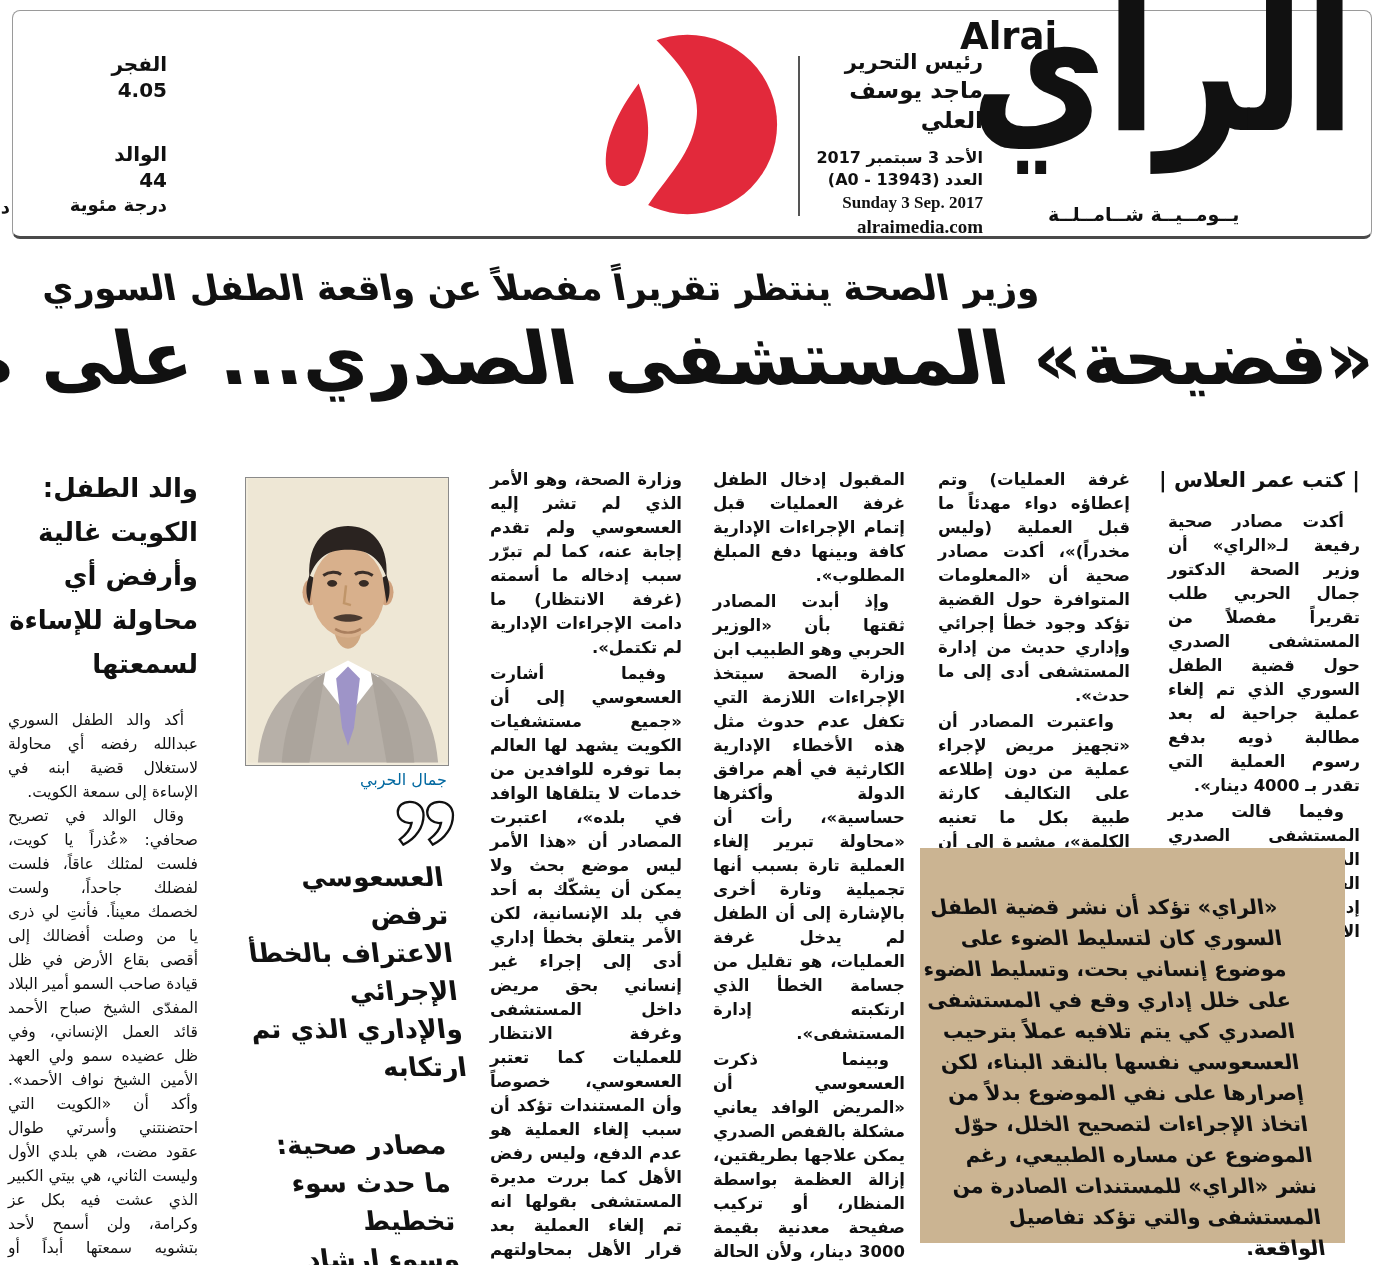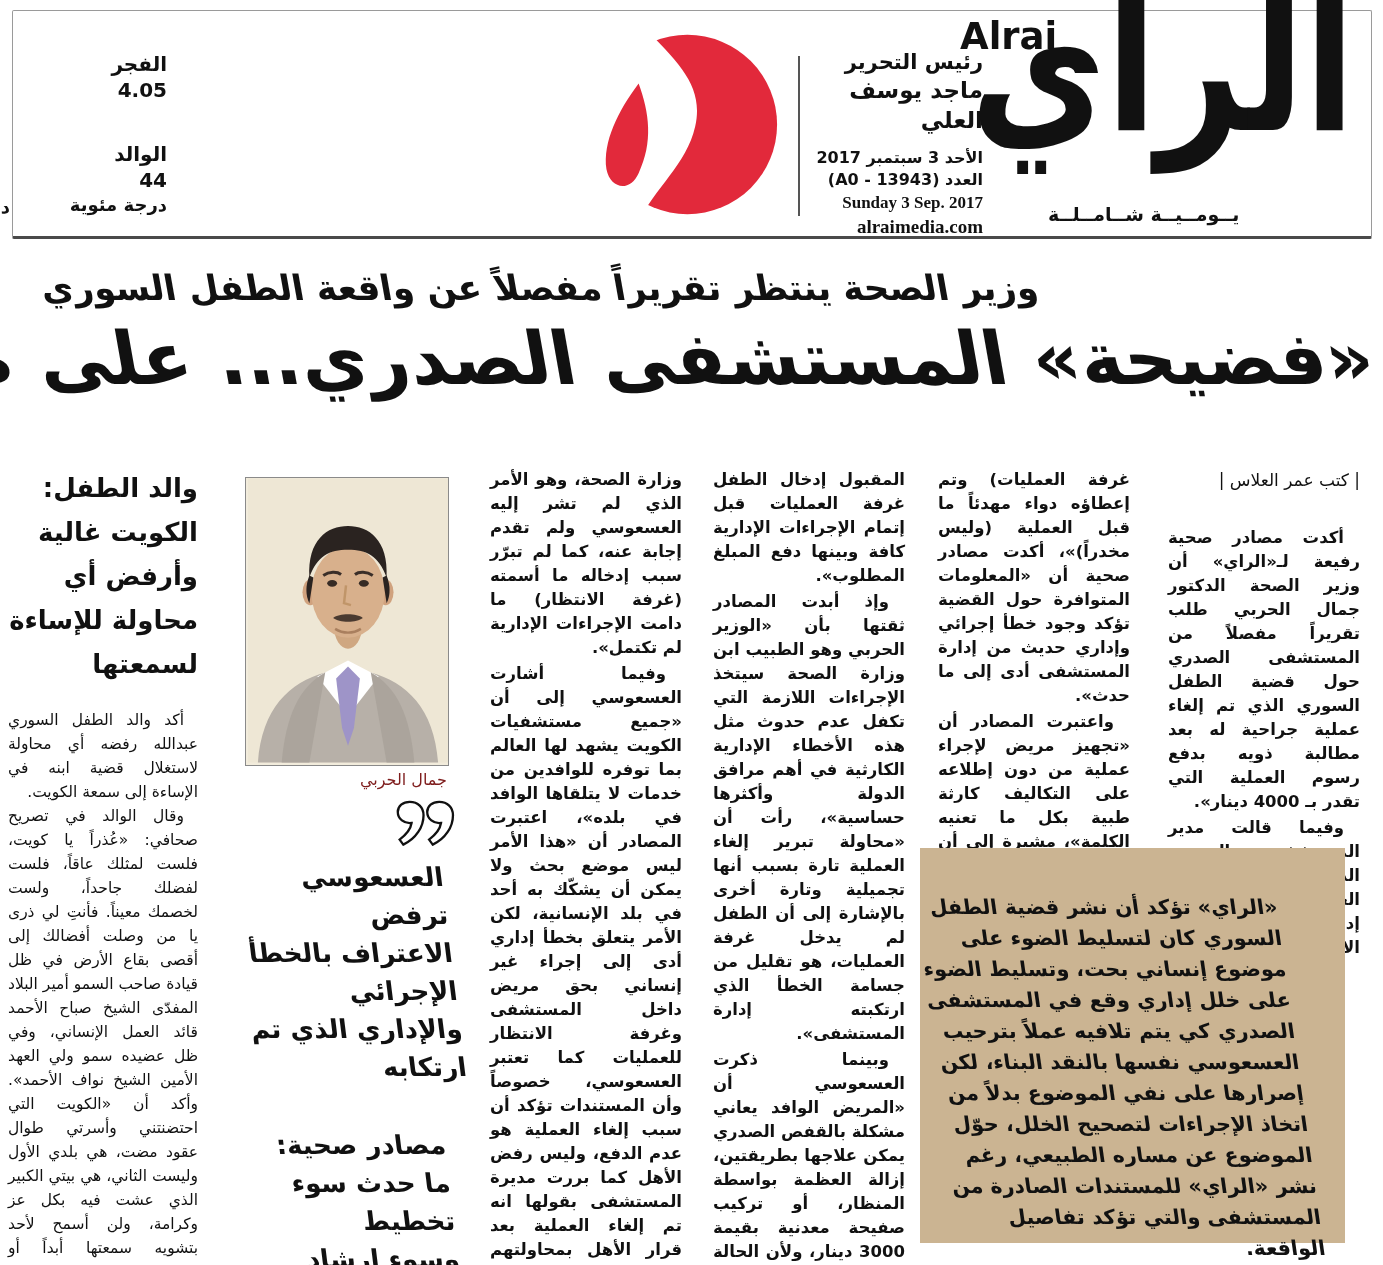--- a/index.html
+++ b/index.html
@@ -1,21 +1,21 @@
 <!DOCTYPE html>
 <html lang="ar" dir="rtl"><head>
 <meta charset="utf-8">
 <style>
   html,body{margin:0;padding:0;background:#ffffff;}
   body{width:1383px;height:1265px;position:relative;overflow:hidden;
        font-family:"DejaVu Sans",sans-serif;color:#111;}
   .abs{position:absolute;}
   
   .header-box{left:12px;top:10px;width:1358px;height:225px;
-      border:1.5px solid #9a9a9a;border-bottom:3px solid #4a4a4a;border-radius:2px;}
+      border:1.5px solid #9a9a9a;border-bottom:3px solid #4a4a4a;border-radius:8px;}
   .weather{position:absolute;right:auto;left:14px;top:40px;width:150px;text-align:right;direction:rtl;}
   .weather .grp{margin-bottom:38px;padding-right:10px;}
   .weather .lbl{font-weight:bold;font-size:20px;line-height:26px;}
   .weather .val{font-weight:bold;font-size:20px;line-height:26px;}
   .weather .unit{font-weight:bold;font-size:18px;line-height:24px;}
   .clipped-frag{left:0;top:196px;font-weight:bold;font-size:18px;width:10px;overflow:hidden;}
   .editor-block{left:790px;top:38px;width:180px;text-align:right;direction:rtl;}
   .editor-rule{left:785px;top:45px;width:0;height:160px;border-left:2px solid #555;}
   .editor-title{font-weight:bold;font-size:21px;line-height:26px;}
   .editor-name{font-weight:bold;font-size:23px;line-height:30px;margin-bottom:12px;}
@@ -35,30 +35,30 @@
       transform:skewX(10deg);white-space:nowrap;letter-spacing:-1px;}
   
   .col{top:468px;width:192px;text-align:justify;direction:rtl;font-weight:bold;
        font-size:16.5px;line-height:24px;}
   .col p{margin:0 0 2px 0;}
   .col p.ind{text-indent:16px;}
   .col1{right:23px;}
   .col2{right:253px;}
   .col3{right:478px;}
   .col4{right:701px;}
-  .byline{font-weight:normal;font-size:17px;margin-bottom:34px;white-space:nowrap;}
+  .byline{font-weight:bold;font-size:21px;margin-bottom:18px;white-space:nowrap;}
   
   .hbox{right:38px;top:848px;width:425px;height:395px;background:#cbb492;
         padding:0;box-sizing:border-box;}
   .hbox-inner{padding:44px 38px 0 22px;text-align:right;direction:rtl;font-weight:bold;
         font-size:20.5px;line-height:31px;transform:skewX(8deg);}
   .hbox-inner p{margin:0;}
   
   .photo-frame{left:245px;top:477px;width:202px;height:287px;border:1px solid #8a8a8a;background:#f2ecdc;}
-  .photo-caption{left:245px;top:770px;width:202px;text-align:right;font-size:16px;color:#7f1d1d;}
+  .photo-caption{left:245px;top:770px;width:202px;text-align:right;font-size:16px;color:#0369a1;}
   .qmark{left:393px;top:800px;width:62px;height:46px;}
   .pullquotes{left:227px;top:858px;width:228px;text-align:right;direction:rtl;}
   .pq{font-weight:bold;font-size:26px;line-height:38px;white-space:pre-line;
       transform:skewX(7deg);margin-bottom:40px;}
   
   .side{left:8px;top:466px;width:190px;direction:rtl;}
   .side-headline{font-weight:bold;font-size:26px;line-height:44px;text-align:right;margin:0 0 22px 0;}
   .side-body{font-size:15.5px;line-height:24px;text-align:justify;}
   .side-body p{margin:0;}
   .side-body p.ind{text-indent:14px;}

